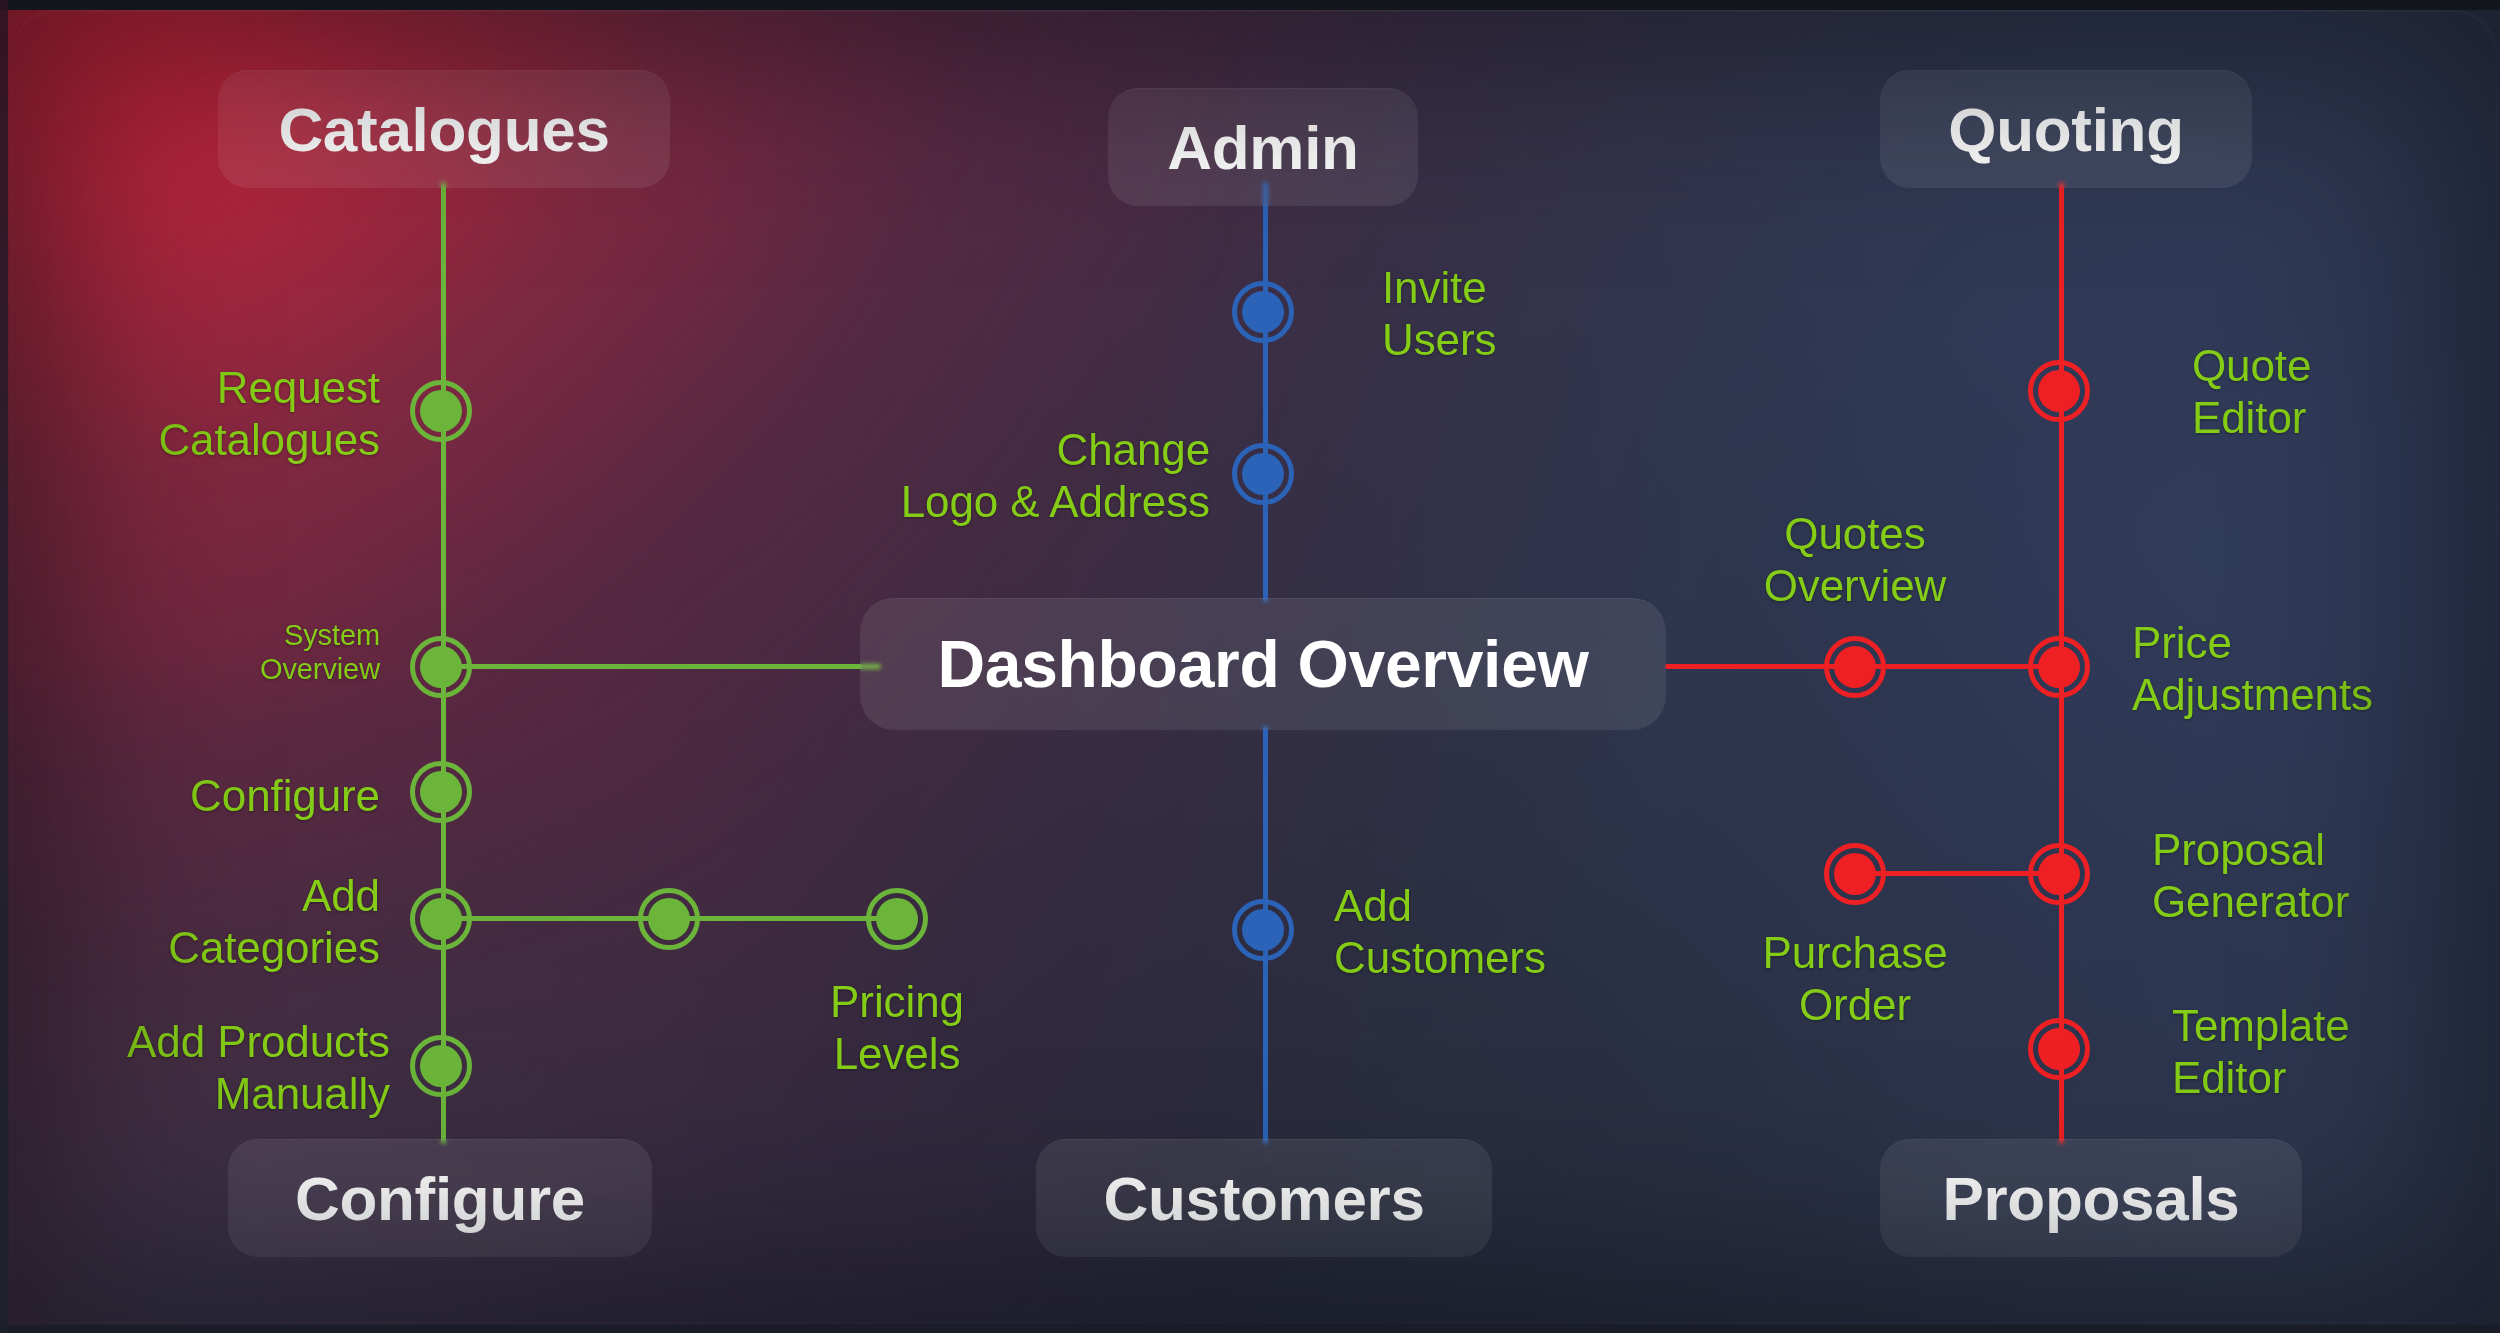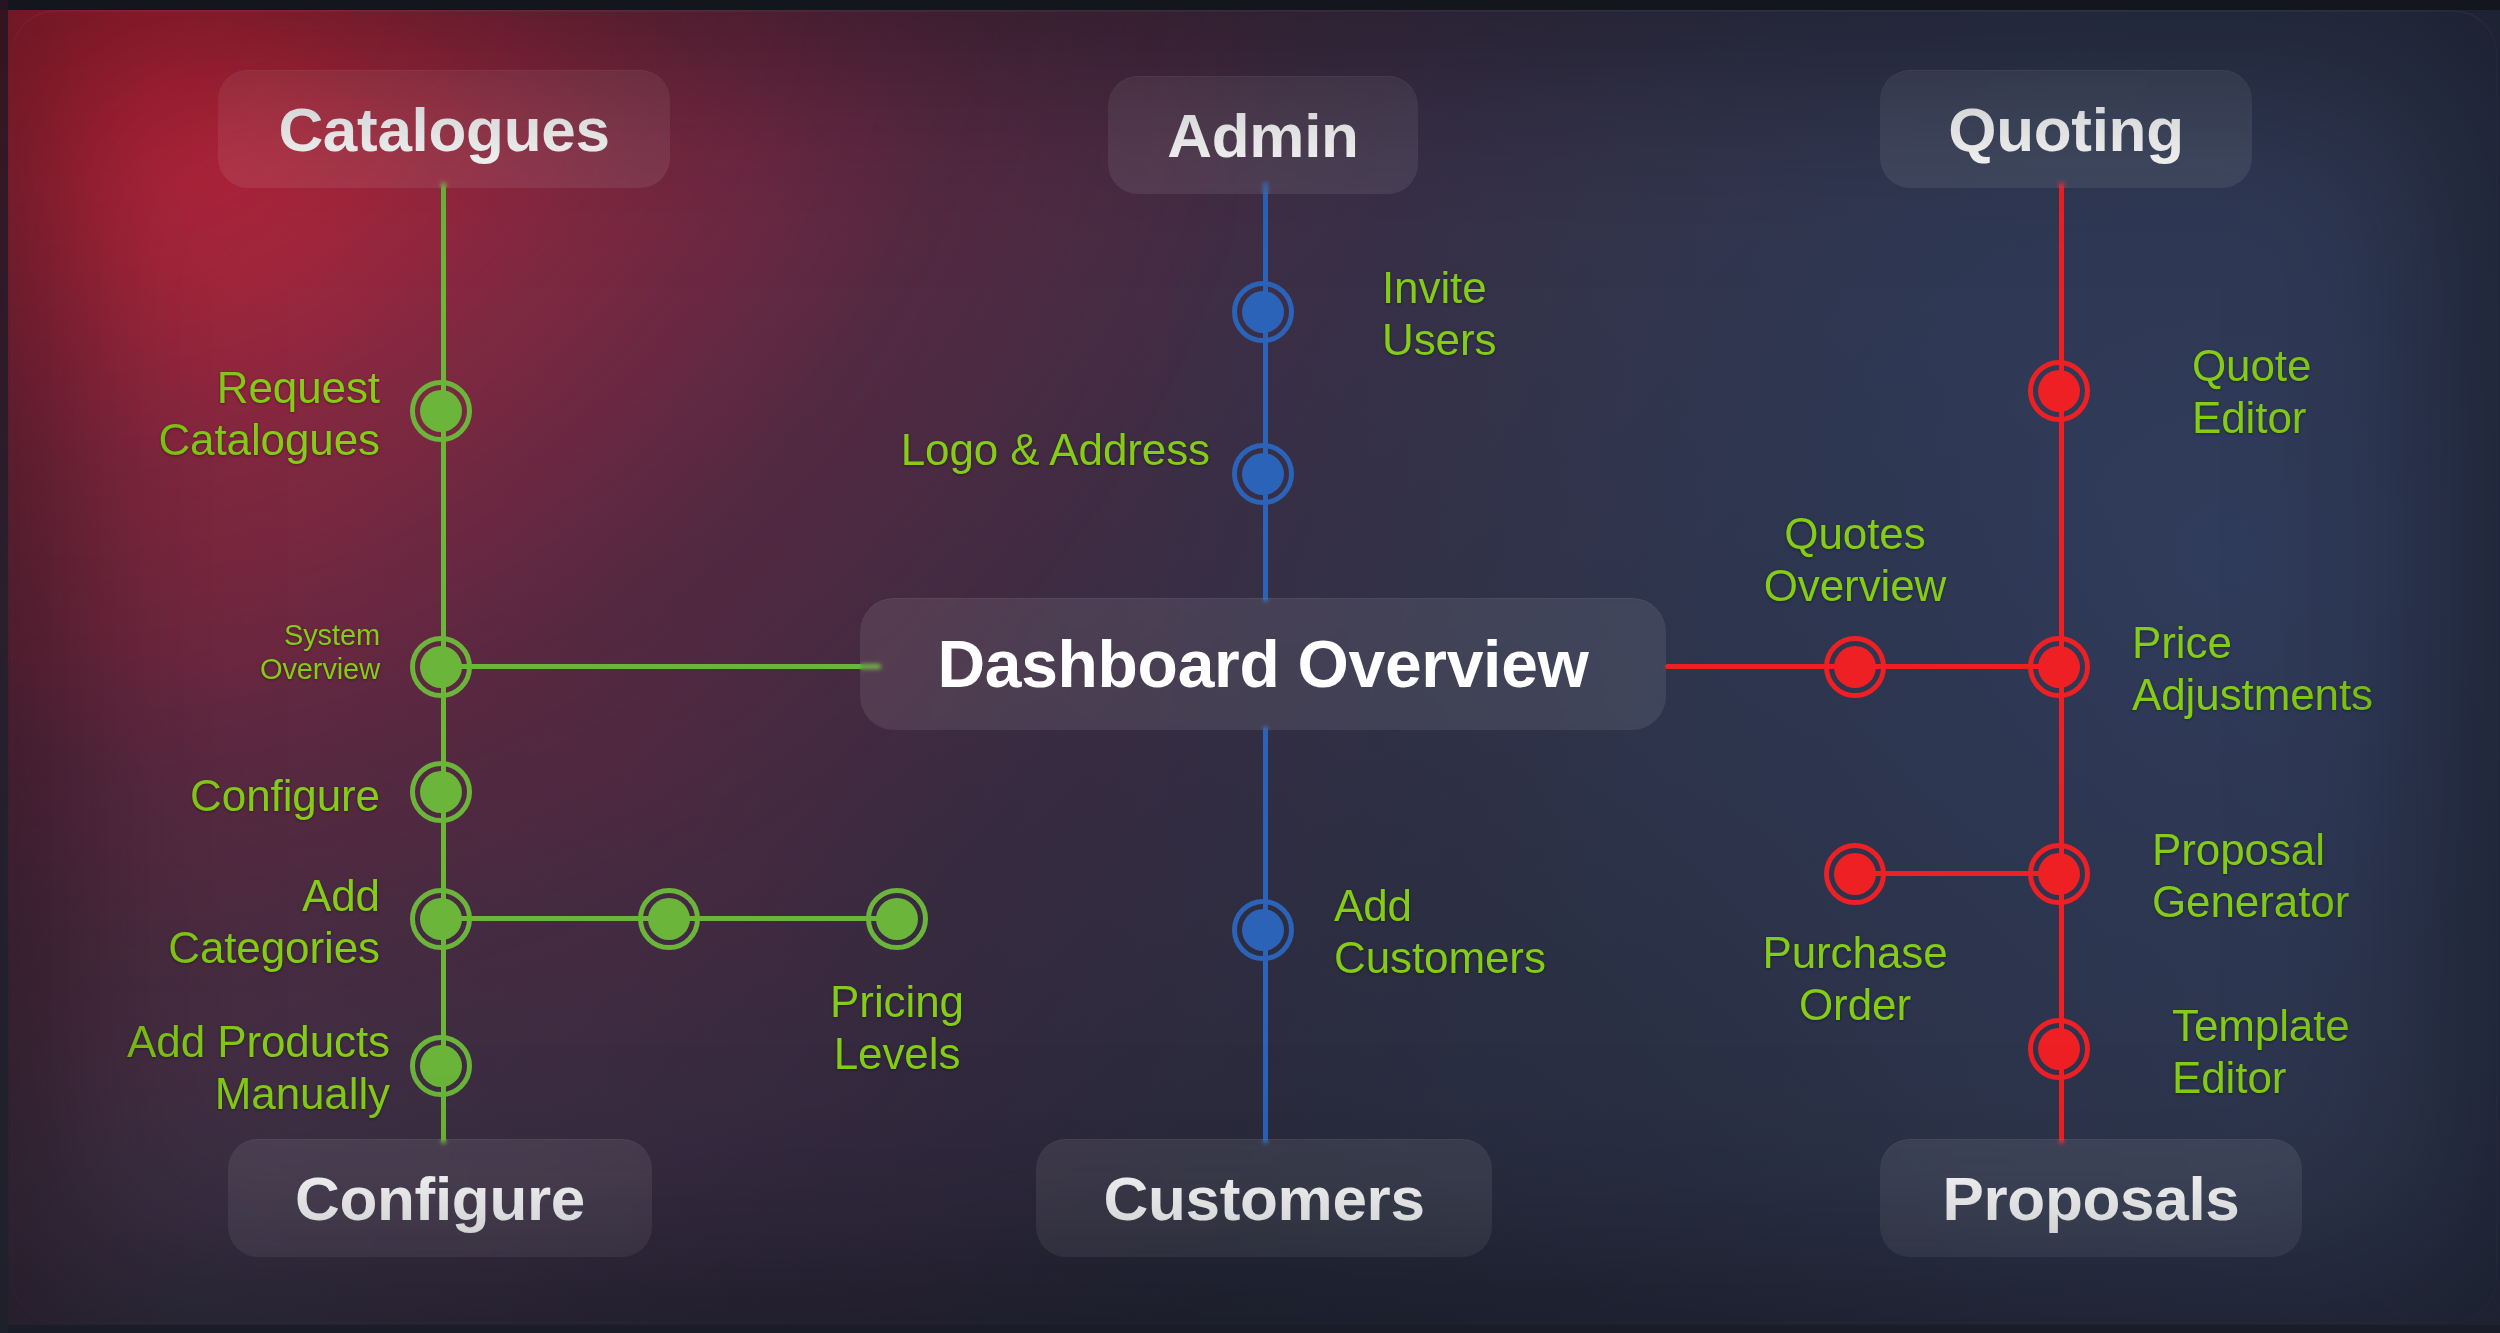--- a/index.html
+++ b/index.html
@@ -246,21 +246,21 @@
   </div>
   <div class="node" style="left:2028px; top:1018px; color:#ee2024;">
     <div class="ring"></div>
     <div class="core"></div>
   </div>
 
   <div class="pill" style="left:218px; top:70px; width:452px; height:118px; font-size:62px;">
     <span>Catalogues</span>
   </div>
 
-  <div class="pill" style="left:1108px; top:76px; width:310px; height:118px; font-size:62px;">
+  <div class="pill" style="left:1108px; top:88px; width:310px; height:118px; font-size:62px;">
     <span>Admin</span>
   </div>
 
   <div class="pill" style="left:1880px; top:70px; width:372px; height:118px; font-size:62px;">
     <span>Quoting</span>
   </div>
 
   <div class="pill dashboard" style="left:860px; top:598px; width:806px; height:132px; font-size:66px;">
     <span>Dashboard Overview</span>
   </div>
@@ -306,20 +306,21 @@
     <div>Pricing</div>
     <div>Levels</div>
   </div>
 
   <div class="lbl right" style="left:1382px; top:262px; width:340px; font-size:44px;">
     <div>Invite</div>
     <div>Users</div>
   </div>
 
   <div class="lbl left" style="left:790px; top:424px; width:420px; font-size:44px;">
+    <div>Change</div>
     <div>Logo &amp; Address</div>
   </div>
 
   <div class="lbl right" style="left:1334px; top:880px; width:360px; font-size:44px;">
     <div>Add</div>
     <div>Customers</div>
   </div>
 
   <div class="lbl right" style="left:2192px; top:340px; width:340px; font-size:44px;">
     <div>Quote</div>

